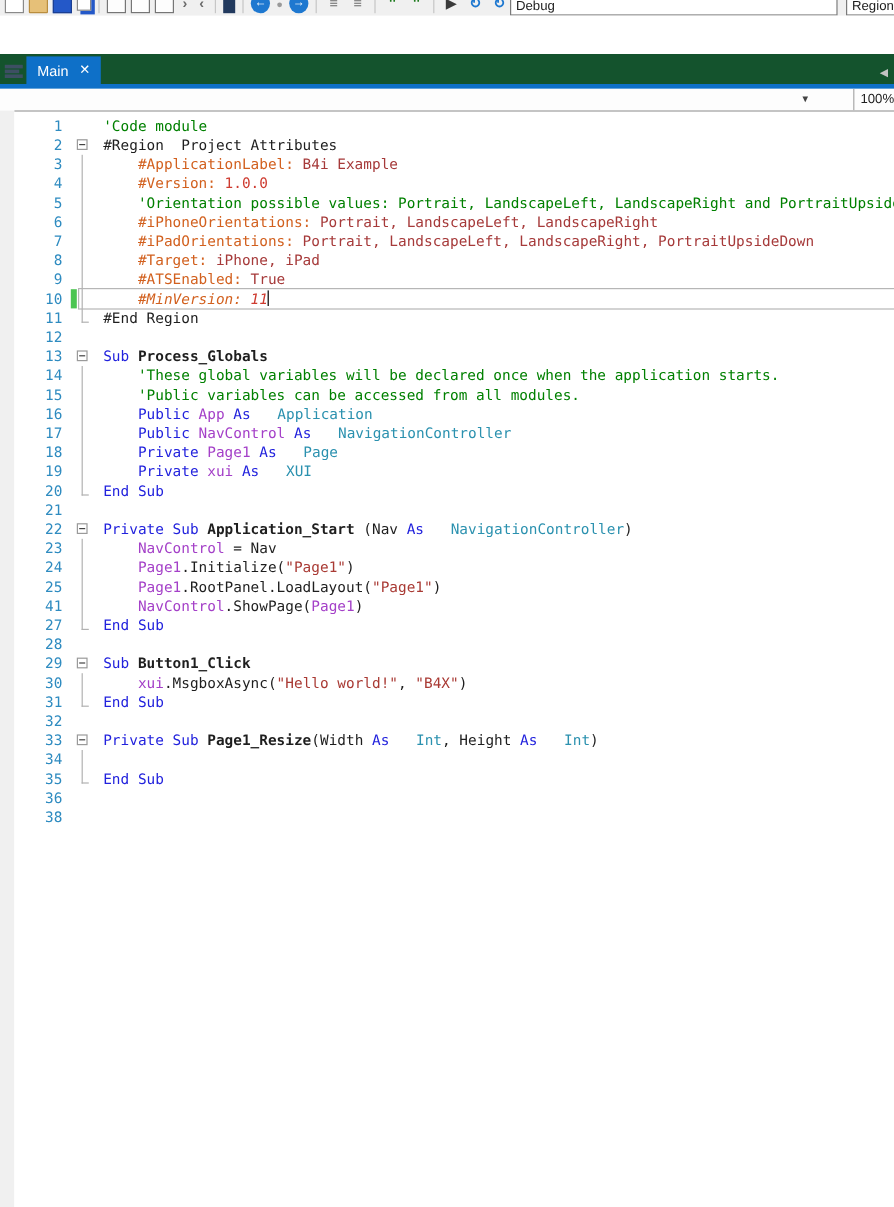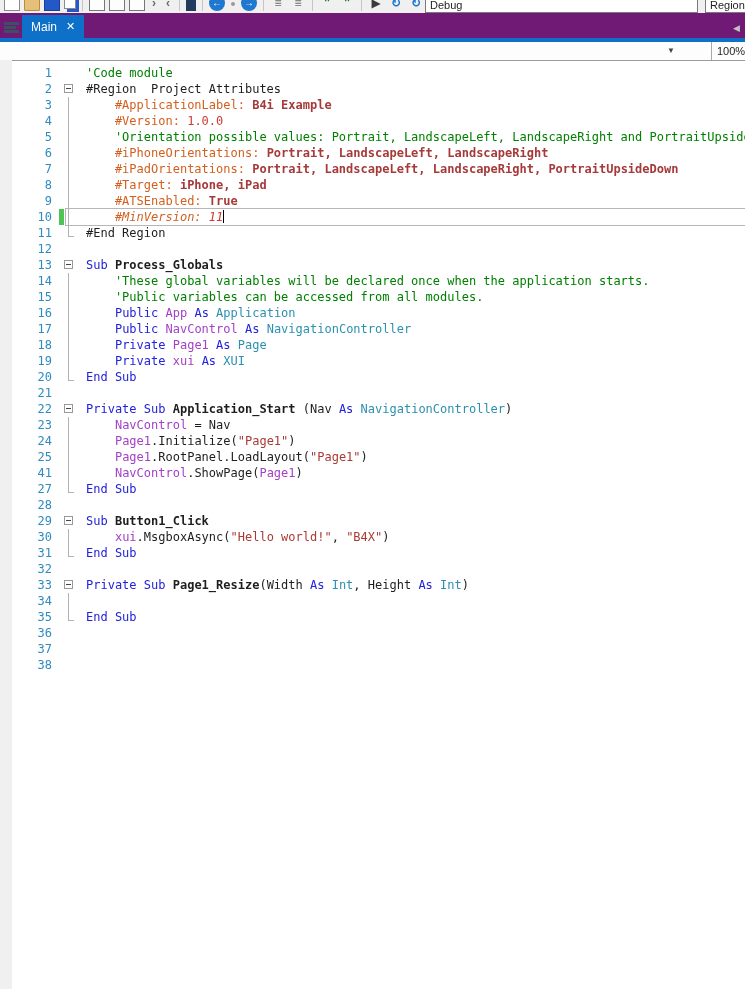--- a/index.html
+++ b/index.html
@@ -40,21 +40,21 @@
   .ticon.plain { color: #6a6a6a; }
   .combo-field {
     position: absolute; top: -8px; height: 21px; background: #fff;
     border: 1px solid #7a7a7a; font-size: 11px; color: #1e1e1e;
     display: flex; align-items: flex-end; padding: 1px 4px; overflow: hidden;
   }
   #debug-box { left: 425px; width: 273px; }
   #default-box { left: 705px; width: 48px; }
 
   
-  .tabrow { position: relative; height: 25px; background: #701a75; }
+  .tabrow { position: relative; height: 25px; background: #14532d; margin-top: 32px; }
   .module-icon { position:absolute; left:4px; bottom:3px; width:15px; height:13px; }
   .module-icon i { display:block; height:3px; margin-bottom:1px; background:#3d4f63; }
   .module-icon i:nth-child(2){ width: 12px; }
   .tab-active {
     position: absolute; left: 22px; bottom: 0; height: 23px;
     background: var(--tabblue); color: #fff; display: flex; align-items: center;
     padding: 0 9px; font-size: 12px; cursor: default;
   }
   .tab-close { margin-left: 9px; font-size: 11px; color: #fff; }
   .tab-scroll { position:absolute; right:5px; bottom:5px; font-size:9px; color:#c2c2c2; }
@@ -86,23 +86,23 @@
     position: absolute; left: 52px; top: 3px; width: 9px; height: 9px;
     border: 1px solid #9a9a9a; background: #fff; z-index: 2;
   }
   .fold::after { content:""; position:absolute; left:1px; right:1px; top:3px; height:1px; background:#444; }
   .guide {
     position: absolute; width: 6px;
     border-left: 1px solid #b2b2b2; border-bottom: 1px solid #b2b2b2;
     left: 56px; z-index: 1;
   }
   
-  .cm { color: var(--cm); } .kw { color: var(--kw); } .ty { color: var(--ty); }
+  .cm { color: var(--cm); } .kw { color: var(--kw); } .ty { color: var(--ty); margin-left: 15px; }
   .gv { color: var(--gv); } .st { color: var(--st); } .at { color: var(--at); }
-  .av { color: var(--av); font-weight: bold; } .nu { color: var(--nu); } .tx { color: var(--tx); }
+  .av { color: var(--av); } .nu { color: var(--nu); } .tx { color: var(--tx); }
   .sb { color: var(--tx); font-weight: bold; }
   .caret { display:inline-block; width:0; border-left:1.5px solid #000; height:13px; vertical-align:-2px; }
 
   .bottom-white { height: 17px; background: #fff; }
 </style>
 </head>
 <body>
 
 <div id="app">
 
@@ -203,21 +203,20 @@
           <div class="line"><span class="ln">27</span><span class="chg"></span><span class="code"><span class="kw">End Sub</span></span></div>
           <div class="line"><span class="ln">28</span><span class="chg"></span><span class="code"></span></div>
           <div class="line"><span class="ln">29</span><span class="chg"></span><span class="fold"></span><span class="code"><span class="kw">Sub </span><span class="sb">Button1_Click</span></span></div>
           <div class="line"><span class="ln">30</span><span class="chg"></span><span class="code"><span class="tx">    </span><span class="gv">xui</span><span class="tx">.MsgboxAsync(</span><span class="st">"Hello world!"</span><span class="tx">, </span><span class="st">"B4X"</span><span class="tx">)</span></span></div>
           <div class="line"><span class="ln">31</span><span class="chg"></span><span class="code"><span class="kw">End Sub</span></span></div>
           <div class="line"><span class="ln">32</span><span class="chg"></span><span class="code"></span></div>
           <div class="line"><span class="ln">33</span><span class="chg"></span><span class="fold"></span><span class="code"><span class="kw">Private Sub </span><span class="sb">Page1_Resize</span><span class="tx">(Width </span><span class="kw">As </span><span class="ty">Int</span><span class="tx">, Height </span><span class="kw">As </span><span class="ty">Int</span><span class="tx">)</span></span></div>
           <div class="line"><span class="ln">34</span><span class="chg"></span><span class="code"></span></div>
           <div class="line"><span class="ln">35</span><span class="chg"></span><span class="code"><span class="kw">End Sub</span></span></div>
           <div class="line"><span class="ln">36</span><span class="chg"></span><span class="code"></span></div>
-          <div class="line"><span class="ln">37</span><span class="chg"></span><span class="code"></span></div>
           <div class="line"><span class="ln">38</span><span class="chg"></span><span class="code"></span></div>
           <div class="guide" style="top: 36px; height: 140px;"></div>
           <div class="guide" style="top: 212px; height: 108px;"></div>
           <div class="guide" style="top: 356px; height: 76px;"></div>
           <div class="guide" style="top: 468px; height: 28px;"></div>
           <div class="guide" style="top: 532px; height: 28px;"></div>
         </div>
     </div>
   </div>
   <div class="bottom-white"></div>

